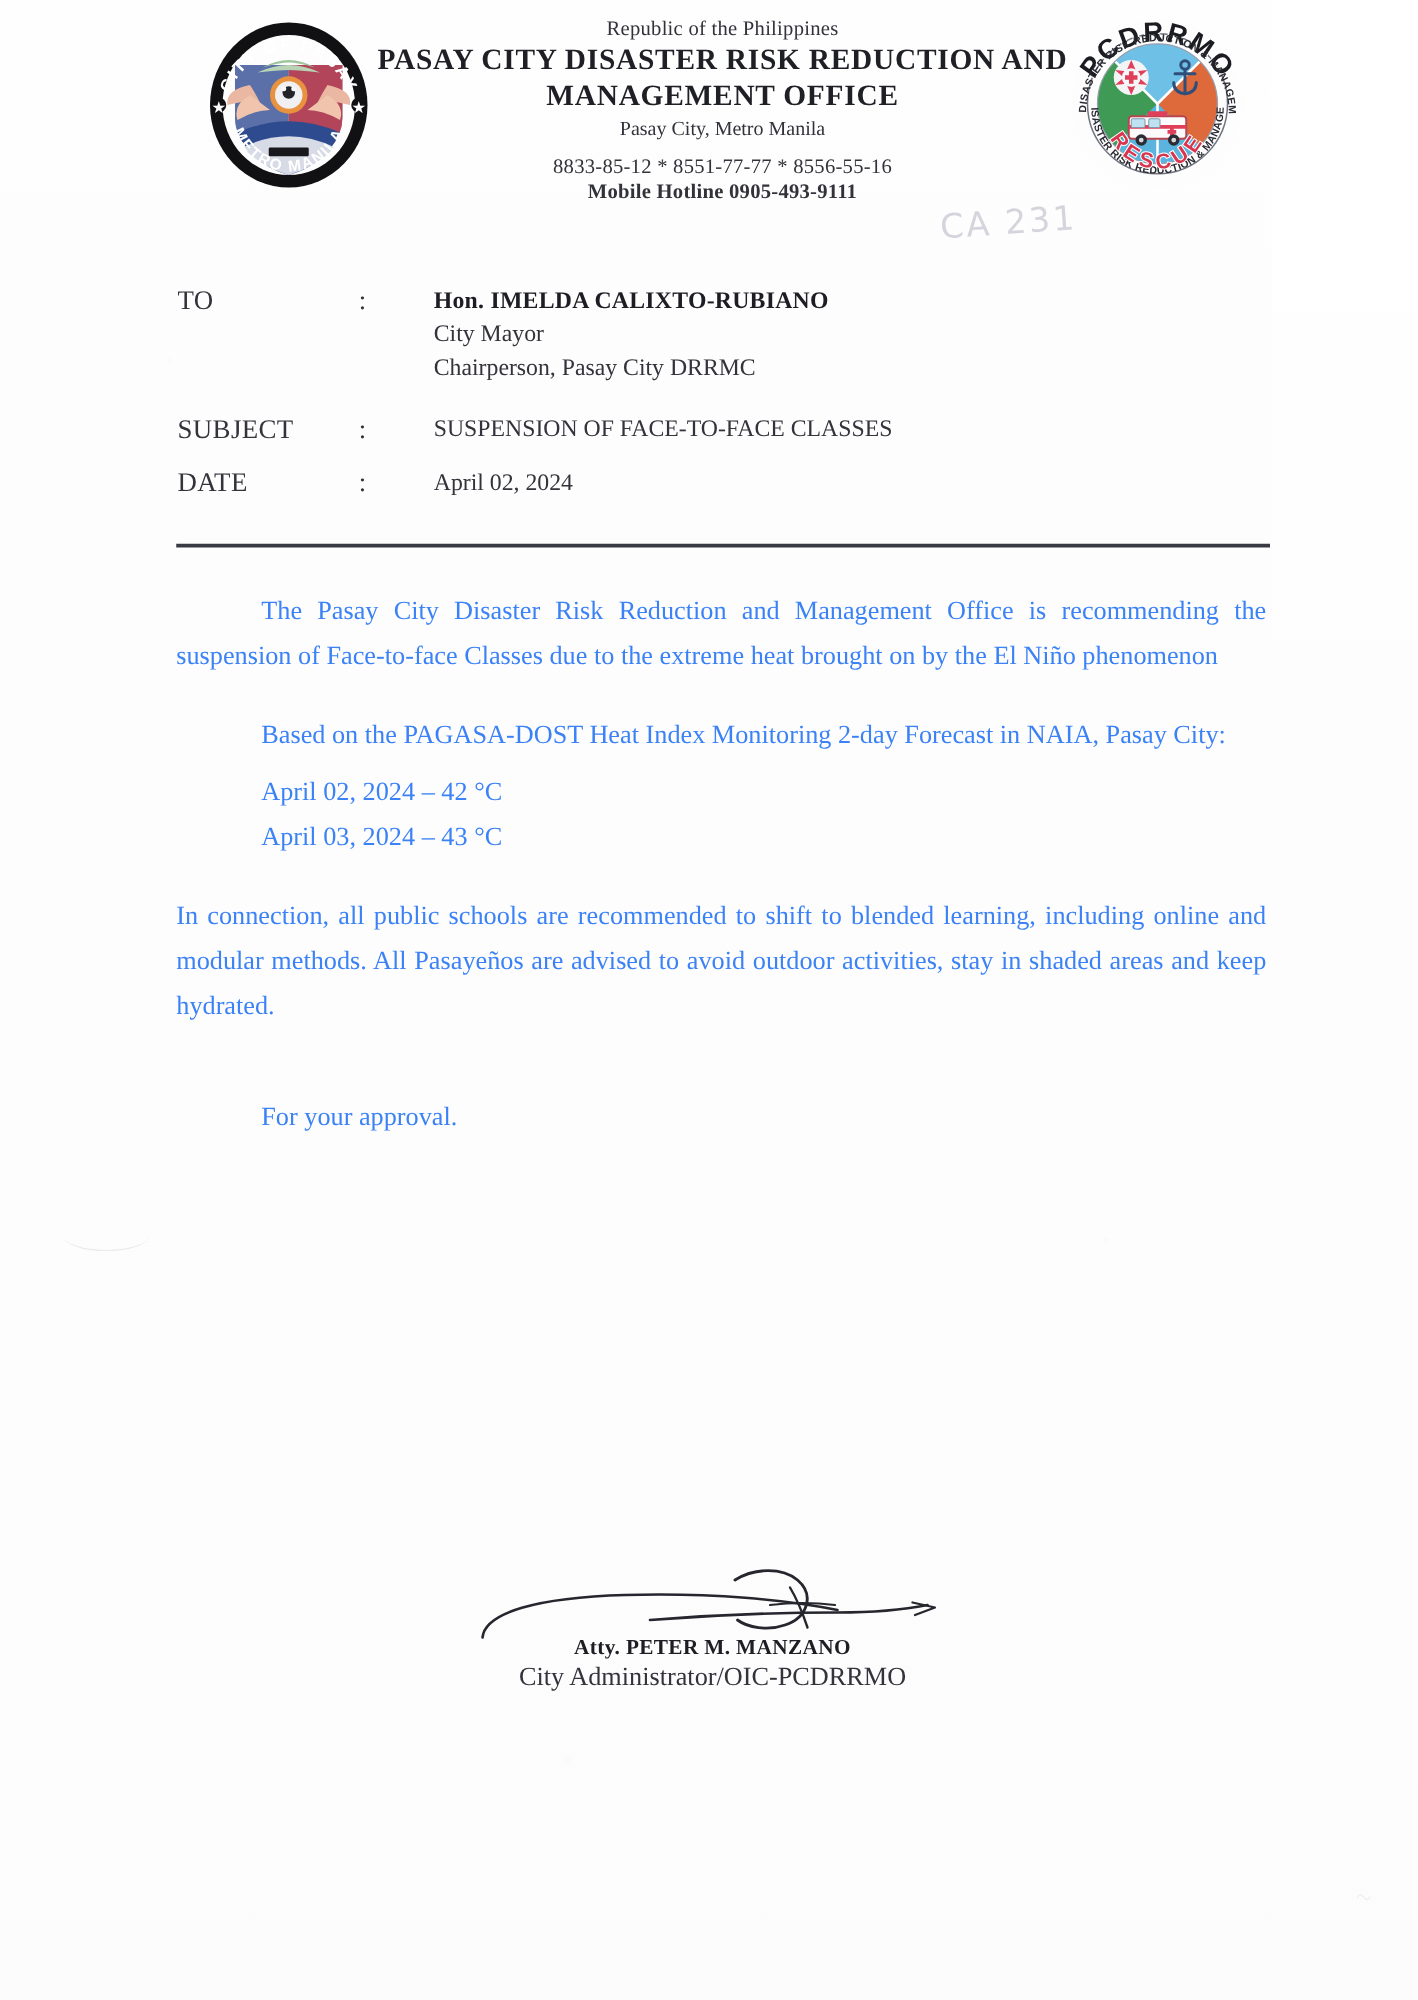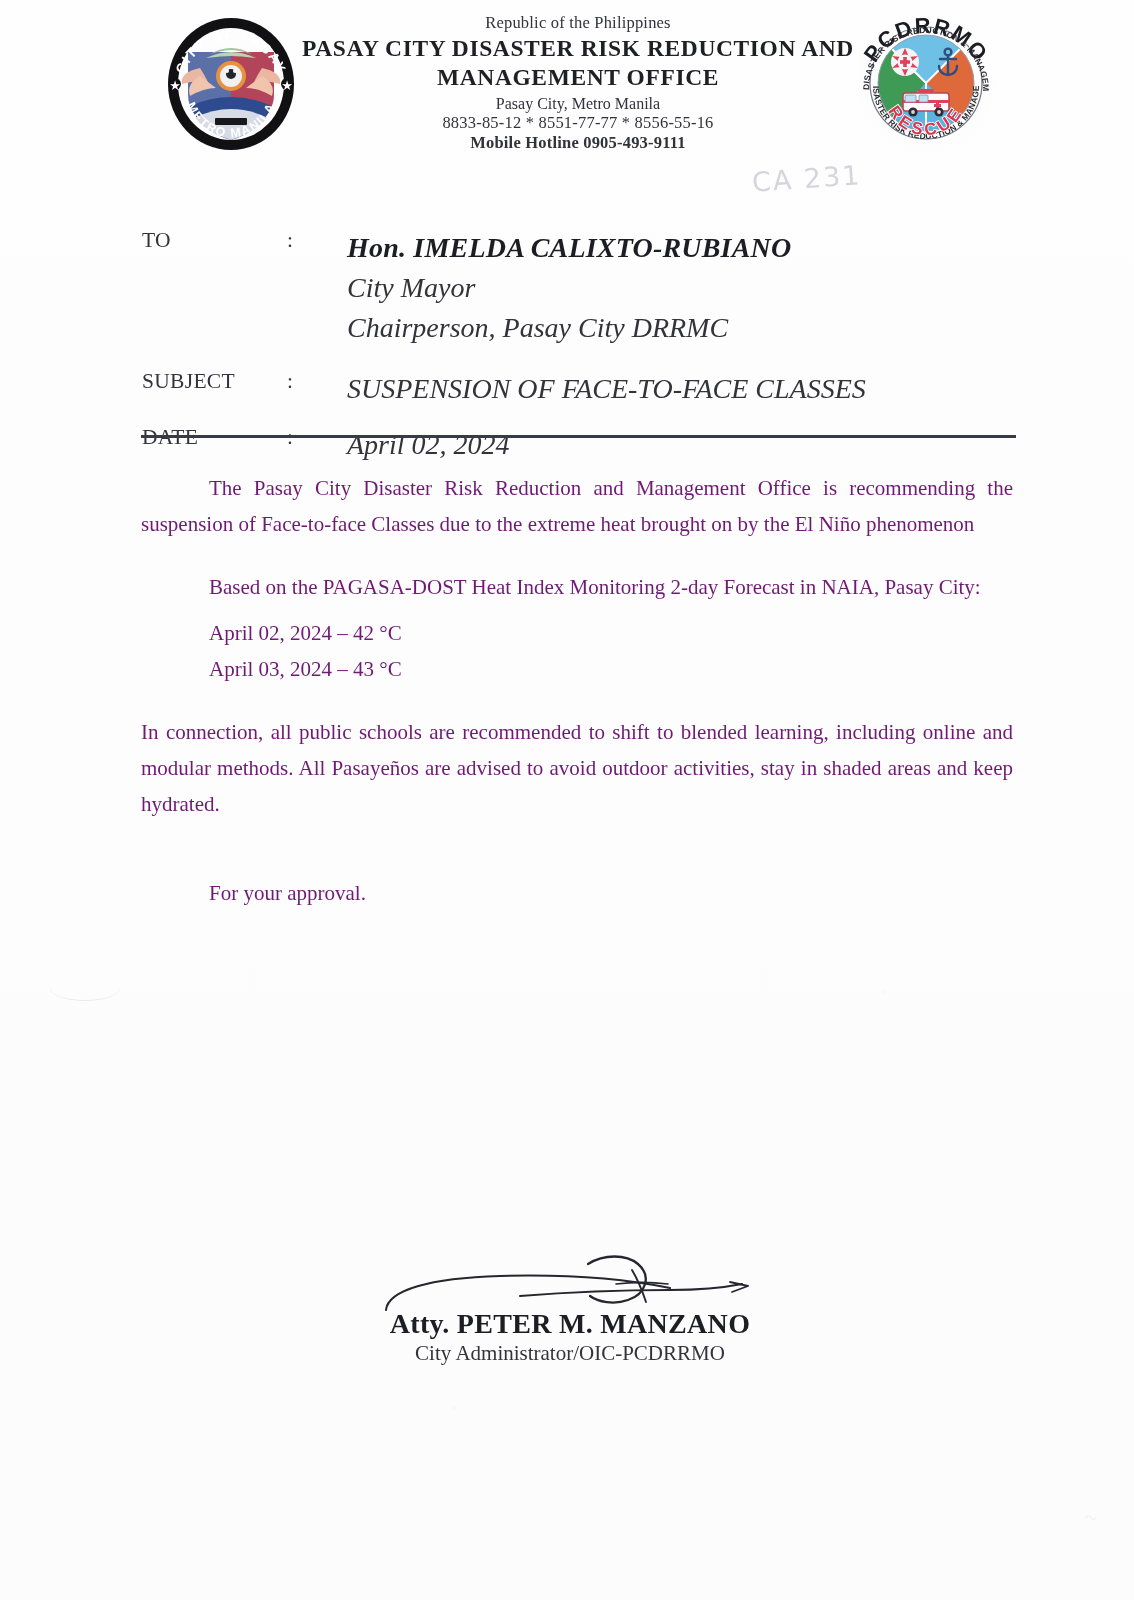--- a/index.html
+++ b/index.html
@@ -81,21 +81,21 @@
     line-height: 1.18;
     margin-top: 2px;
   }
   .hd-city {
     font-size: 16px;
     margin-top: 3px;
     color: #32323a;
   }
   .hd-phones {
     font-size: 16.5px;
-    margin-top: 1px;
+    margin-top: 11px;
     color: #32323a;
     letter-spacing: .2px;
   }
   .hd-mobile {
     font-size: 16.5px;
     margin-top: 1px;
     color: #32323a;
     letter-spacing: .2px;
     font-weight: bold;
   }
@@ -133,24 +133,23 @@
     color: #33333b;
   }
   .memo-colon {
     width: 60px;
     flex: 0 0 60px;
     font-size: 21.5px;
     color: #33333b;
   }
   .memo-value {
     flex: 1 1 auto;
-    font-size: 28px;
+    font-size: 19px;
     line-height: 1.42;
     color: #33333b;
-    font-style: italic;
   }
   .memo-value .strong {
     font-weight: bold;
     letter-spacing: .2px;
     color: #1d1d24;
   }
   .memo-row.to { margin-bottom: 22px; }
 
   
   .rule {
@@ -163,21 +162,21 @@
   }
 
   
   .body-text {
     position: absolute;
     left: 141px;
     top: 470px;
     width: 872px;
     font-size: 21px;
     line-height: 1.73;
-    color: #701a75;
+    color: #3b82f6;
   }
   .para {
     text-align: justify;
     text-justify: inter-word;
     margin: 0 0 26px 0;
   }
   .para.indent { text-indent: 68px; }
 
   .heat-list {
     margin: -16px 0 26px 0;
@@ -205,21 +204,21 @@
     text-align: center;
   }
   .sig-svg {
     display: block;
     width: 400px;
     height: 78px;
     margin: 0 auto -10px auto;
   }
   .sig-name {
     font-weight: bold;
-    font-size: 28px;
+    font-size: 17px;
     letter-spacing: .3px;
     color: #1d1d24;
   }
   .sig-title {
     font-size: 21px;
     margin-top: 1px;
     color: #33333b;
   }
 
   

